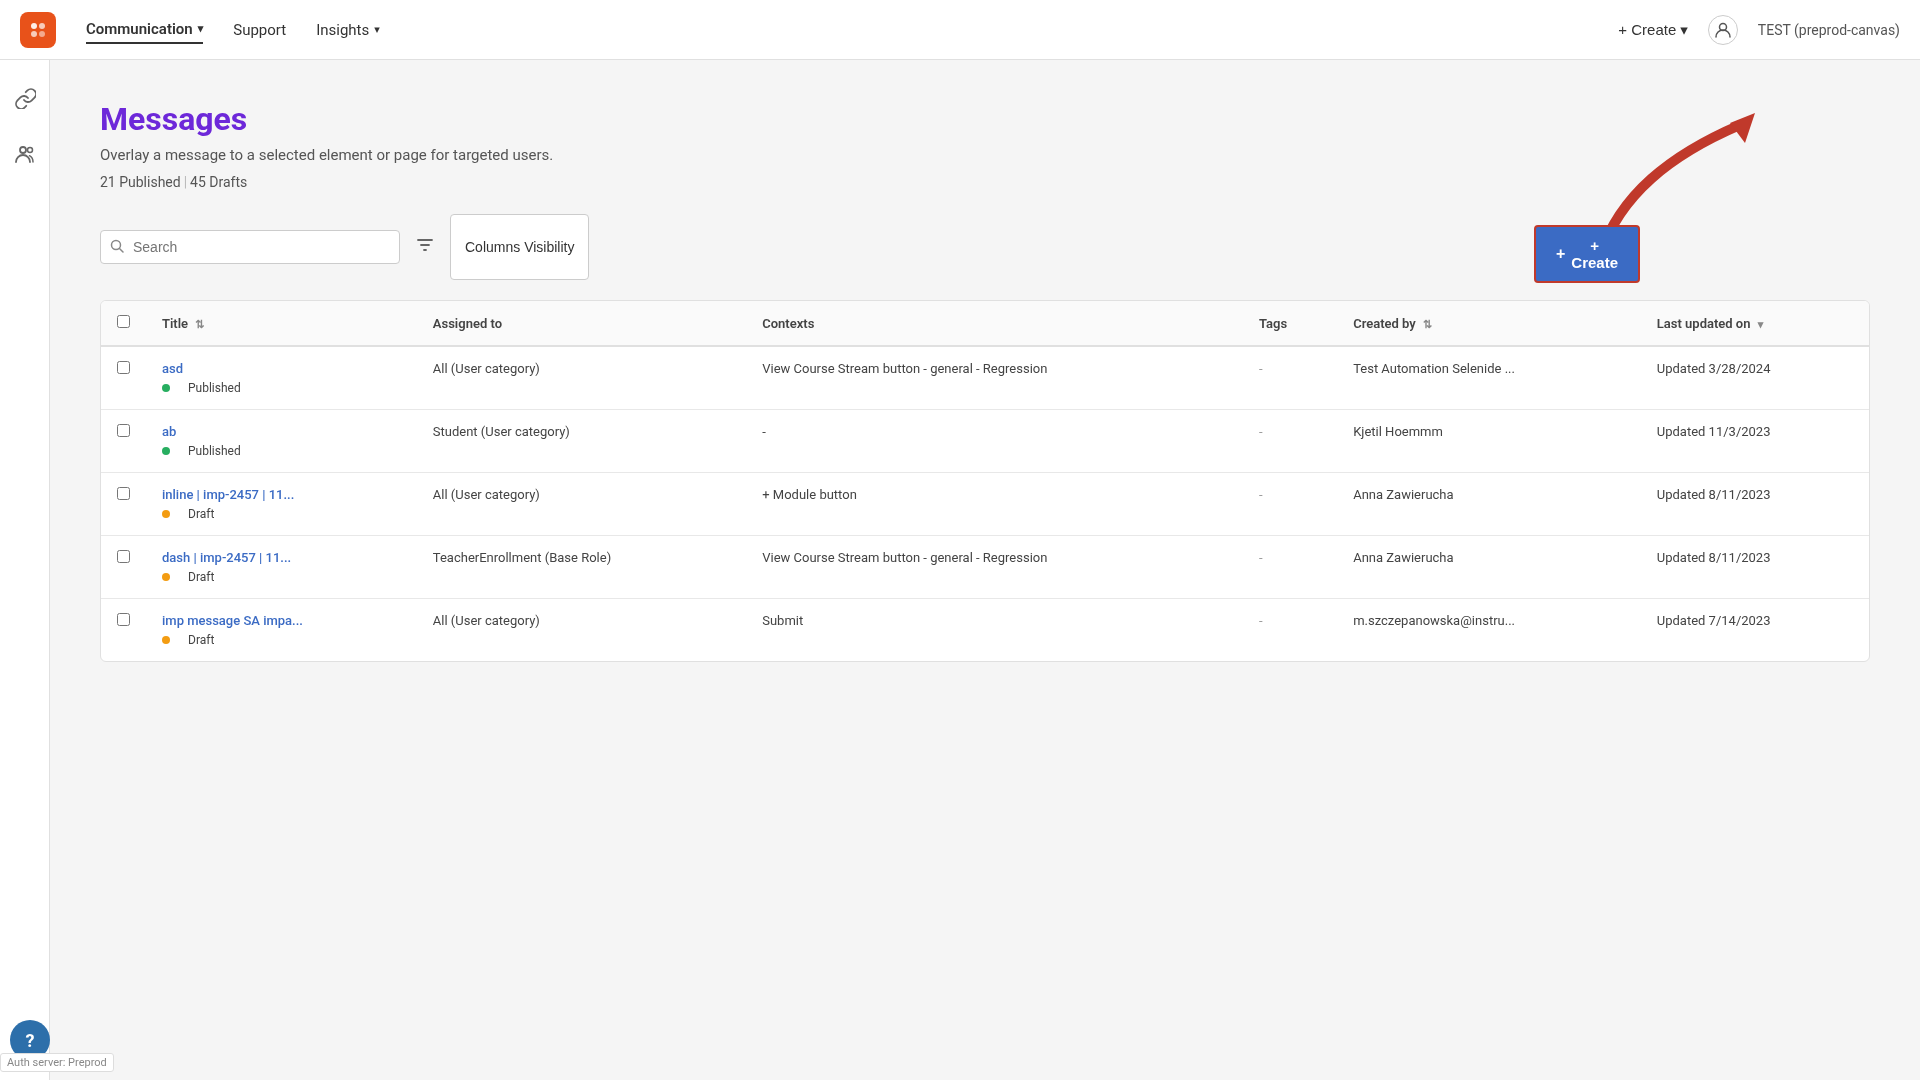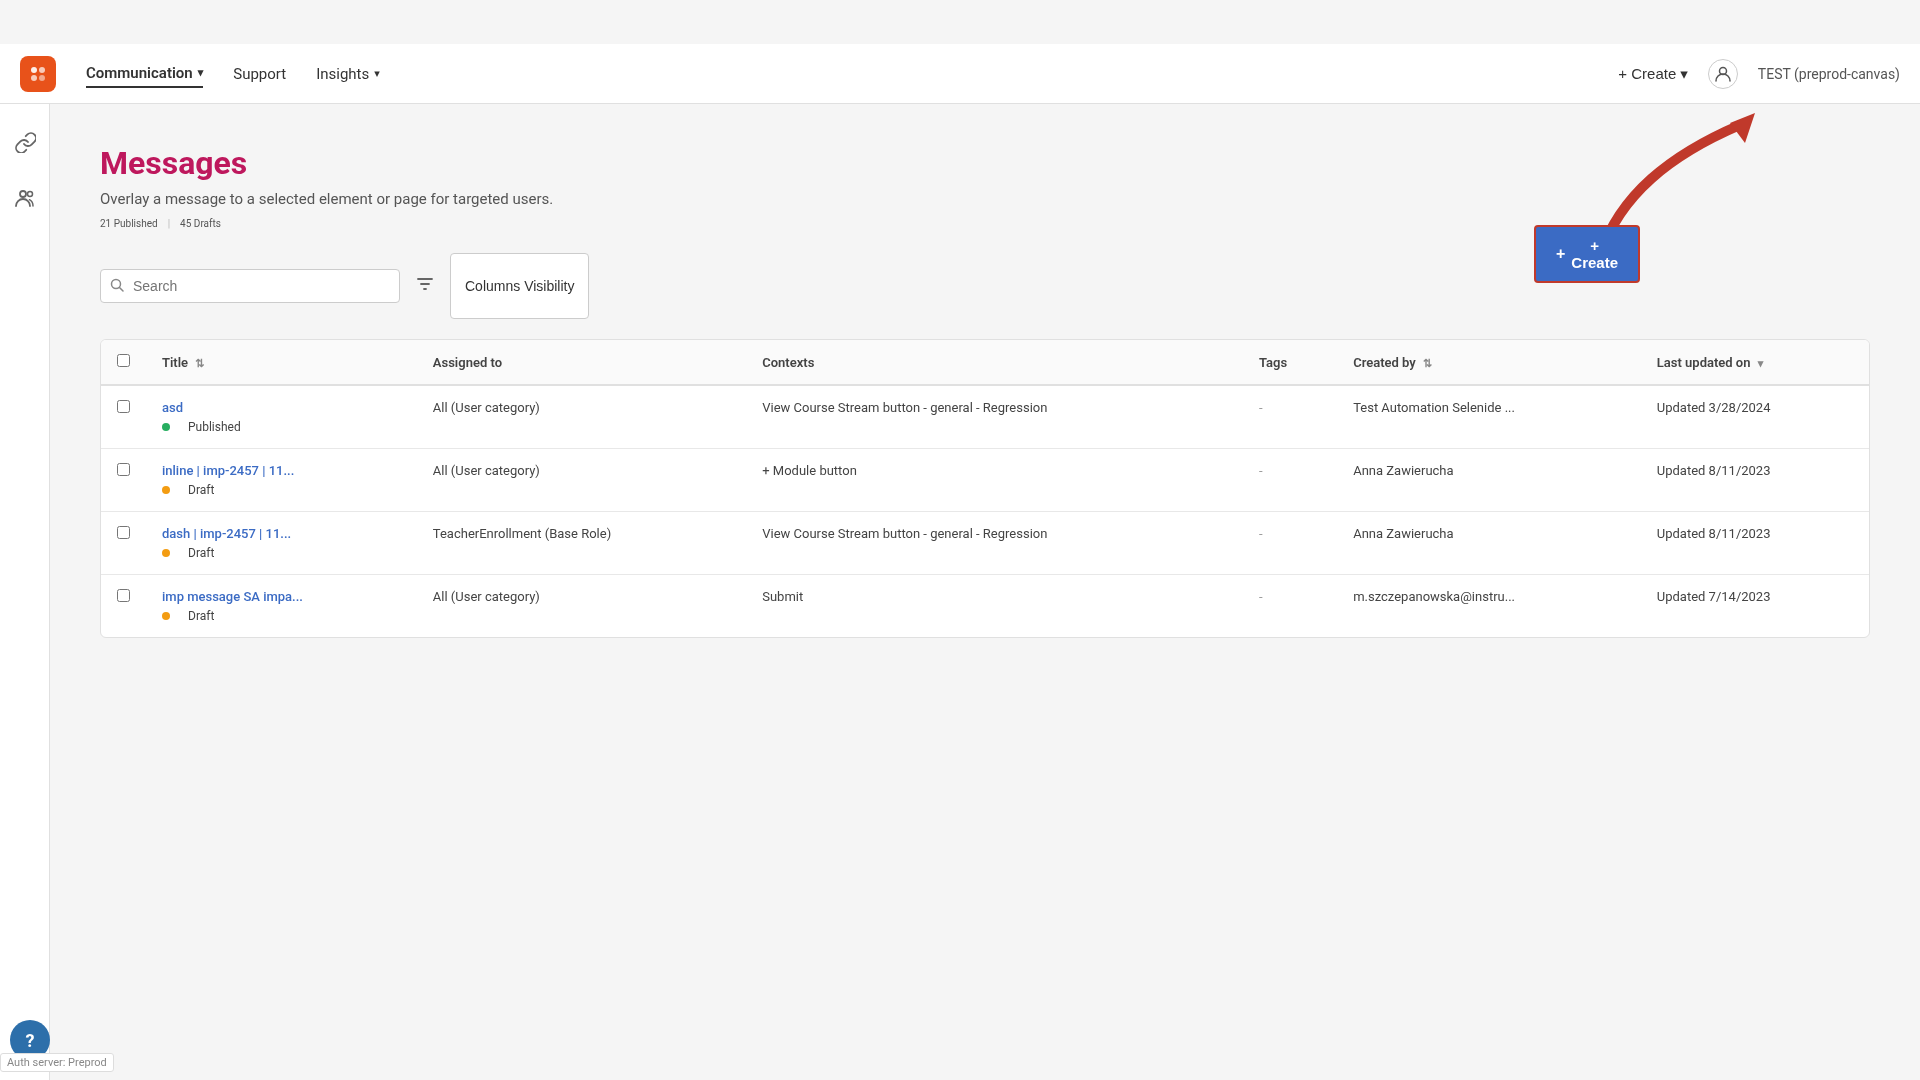--- a/index.html
+++ b/index.html
@@ -9,21 +9,20 @@
     .top-nav {
       background: #fff;
       border-bottom: 1px solid #e0e0e0;
       height: 60px;
       display: flex;
       align-items: center;
       padding: 0 20px;
       gap: 30px;
       position: relative;
       z-index: 10;
-      margin-top: 44px;
     }
     .nav-logo {
       width: 36px;
       height: 36px;
       background: #e8521a;
       border-radius: 8px;
       display: flex;
       align-items: center;
       justify-content: center;
       color: white;
@@ -105,34 +104,34 @@
     
     .main-content {
       flex: 1;
       padding: 40px 50px;
       overflow-y: auto;
       background: #f5f5f5;
     }
     .page-title {
       font-size: 32px;
       font-weight: 700;
-      color: #be185d;
+      color: #6d28d9;
       margin-bottom: 8px;
     }
     .page-subtitle {
       font-size: 15px;
       color: #555;
       margin-bottom: 10px;
     }
     .stats-row {
       display: flex;
       align-items: center;
-      gap: 10px;
+      gap: 3px;
       margin-bottom: 24px;
-      font-size: 10px;
+      font-size: 14px;
       color: #555;
     }
     .stats-divider { color: #bbb; }
 
     
     .toolbar {
       display: flex;
       align-items: center;
       gap: 8px;
       margin-bottom: 20px;
@@ -413,20 +412,37 @@
       <td>View Course Stream button - general - Regression</td>
       <td class="dash-cell">-</td>
       <td>Test Automation Selenide ...</td>
       <td>Updated 3/28/2024</td>
     </tr>
             <tr>
       <td>
         <input type="checkbox" style="">
       </td>
       <td>
+        <a href="#" class="title-link">ab</a>
+        <span class="status-badge">
+          <span class="dot dot-published"></span>
+          <span>Published</span>
+        </span>
+      </td>
+      <td>Student (User category)</td>
+      <td>-</td>
+      <td class="dash-cell">-</td>
+      <td>Kjetil Hoemmm</td>
+      <td>Updated 11/3/2023</td>
+    </tr>
+            <tr>
+      <td>
+        <input type="checkbox" style="">
+      </td>
+      <td>
         <a href="#" class="title-link">inline | imp-2457 | 11...</a>
         <span class="status-badge">
           <span class="dot dot-draft"></span>
           <span>Draft</span>
         </span>
       </td>
       <td>All (User category)</td>
       <td>+ Module button</td>
       <td class="dash-cell">-</td>
       <td>Anna Zawierucha</td>

